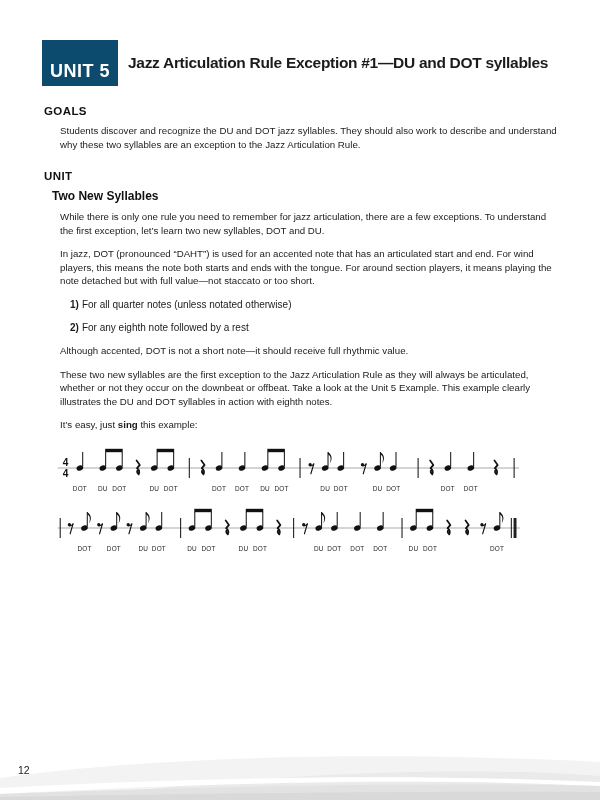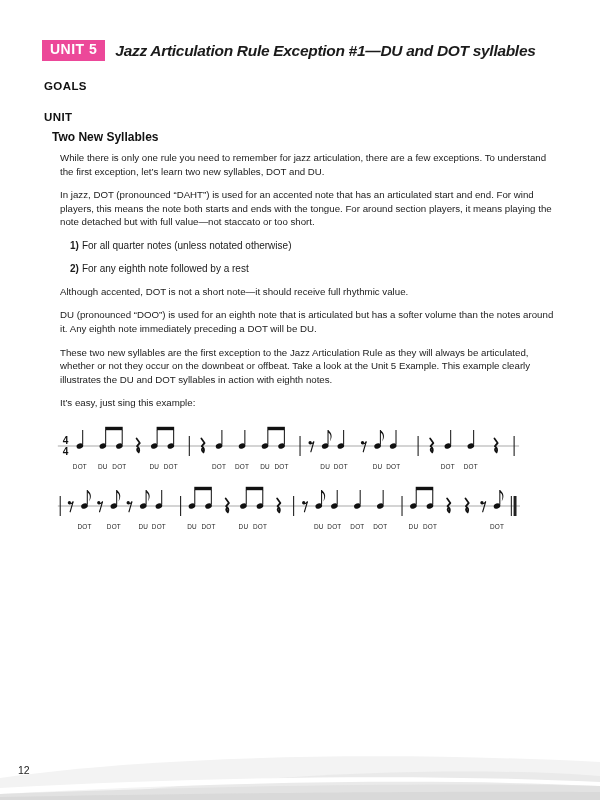--- a/index.html
+++ b/index.html
@@ -4,68 +4,68 @@
 <style>
   html,body{margin:0;padding:0;}
   body{
     width:600px;height:800px;background:#ffffff;position:relative;overflow:hidden;
     font-family:"Liberation Sans",sans-serif;color:#1b1b1b;
   }
   .page{padding:40px 43px 0 42px;}
   
   .unit-header{display:flex;align-items:center;gap:10px;margin-bottom:2px;}
   .unit-badge{
-    background:#ec4899;color:#fff;font-weight:bold;font-size:14px;
-    padding:1px 8px 4px;letter-spacing:.5px;white-space:nowrap;
+    background:#0c4a6e;color:#fff;font-weight:bold;font-size:18px;
+    padding:21px 8px 4px;letter-spacing:.5px;white-space:nowrap;
   }
-  .unit-title{font-size:15.5px;font-weight:bold;letter-spacing:-.3px;margin:0;white-space:nowrap;font-style:italic;}
+  .unit-title{font-size:15.5px;font-weight:bold;letter-spacing:-.3px;margin:0;white-space:nowrap;}
   
   h2.sec{font-size:11.5px;font-weight:900;letter-spacing:.4px;margin:19px 0 7px 2px;color:#111;}
   h3.sub{font-size:12px;font-weight:bold;margin:0 0 7px 10px;color:#111;}
   .copy{font-size:9.7px;line-height:1.4;margin:0 0 10px 18px;}
   .copy.bold{font-weight:bold;}
   .goals .copy{margin-top:0;}
   .list-item{font-size:10px;line-height:1.4;margin:0 0 9px 28px;}
   .list-item .num{font-weight:bold;margin-right:3px;}
-  b.inline{font-weight:normal;}
+  b.inline{font-weight:bold;}
   
   .music{margin:14px 0 0 14px;}
   .music svg{display:block;}
   .music svg + svg{margin-top:8px;}
   
   .page-number{position:absolute;left:18px;top:764px;font-size:10.5px;color:#222;}
   .swoosh{position:absolute;left:0;bottom:0;width:600px;height:58px;}
 </style>
 </head>
 <body>
 
 <div class="page">
 
   <header class="unit-header">
     <span class="unit-badge">UNIT 5</span>
     <h1 class="unit-title">Jazz Articulation Rule Exception #1—DU and DOT syllables</h1>
   </header>
 
   <section class="goals">
     <h2 class="sec">GOALS</h2>
+    <p class="copy">Students discover and recognize the DU and DOT jazz syllables. They should also work to describe and understand why these two syllables are an exception to the Jazz Articulation Rule.</p>
   </section>
 
   <section class="study">
     <h2 class="sec">UNIT</h2>
     <h3 class="sub">Two New Syllables</h3>
     <p class="copy">While there is only one rule you need to remember for jazz articulation, there are a few exceptions. To understand the first exception, let’s learn two new syllables, DOT and DU.</p>
     <p class="copy">In jazz, DOT (pronounced “DAHT”) is used for an accented note that has an articulated start and end. For wind players, this means the note both starts and ends with the tongue. For around section players, it means playing the note detached but with full value—not staccato or too short.</p>
     <div class="list-item">
       <span class="num">1)</span><span>For all quarter notes (unless notated otherwise)</span>
     </div>
     <div class="list-item">
       <span class="num">2)</span><span>For any eighth note followed by a rest</span>
     </div>
     <p class="copy">Although accented, DOT is not a short note—it should receive full rhythmic value.</p>
-    <p class="copy">DU (pronounced “DOO”) is used for an eighth note that is articulated but has a softer volume than the notes around it. Any eighth note immediately preceding a DOT will be DU.</p>
     <p class="copy">These two new syllables are the first exception to the Jazz Articulation Rule as they will always be articulated, whether or not they occur on the downbeat or offbeat. Take a look at the Unit 5 Example. This example clearly illustrates the DU and DOT syllables in action with eighth notes.</p>
     <p class="copy"><span>It’s easy, just </span><b class="inline">sing</b><span> this example:</span></p>
   </section>
 
   <div class="music">
     <svg id="staff0" width="464" height="52" viewBox="0 0 505 52" preserveAspectRatio="none">
         <rect x="2" y="21.5" width="502" height="1" fill="#a9a9a9"></rect>
         <text x="10.5" y="20.5" text-anchor="middle" font-size="11" font-weight="bold" fill="#111" font-family="&quot;Liberation Sans&quot;,sans-serif">4</text>
         <text x="10.5" y="31.5" text-anchor="middle" font-size="11" font-weight="bold" fill="#111" font-family="&quot;Liberation Sans&quot;,sans-serif">4</text>
         <ellipse cx="26" cy="22" rx="3.7" ry="2.6" fill="#111" transform="rotate(-18 26 22)"></ellipse>

